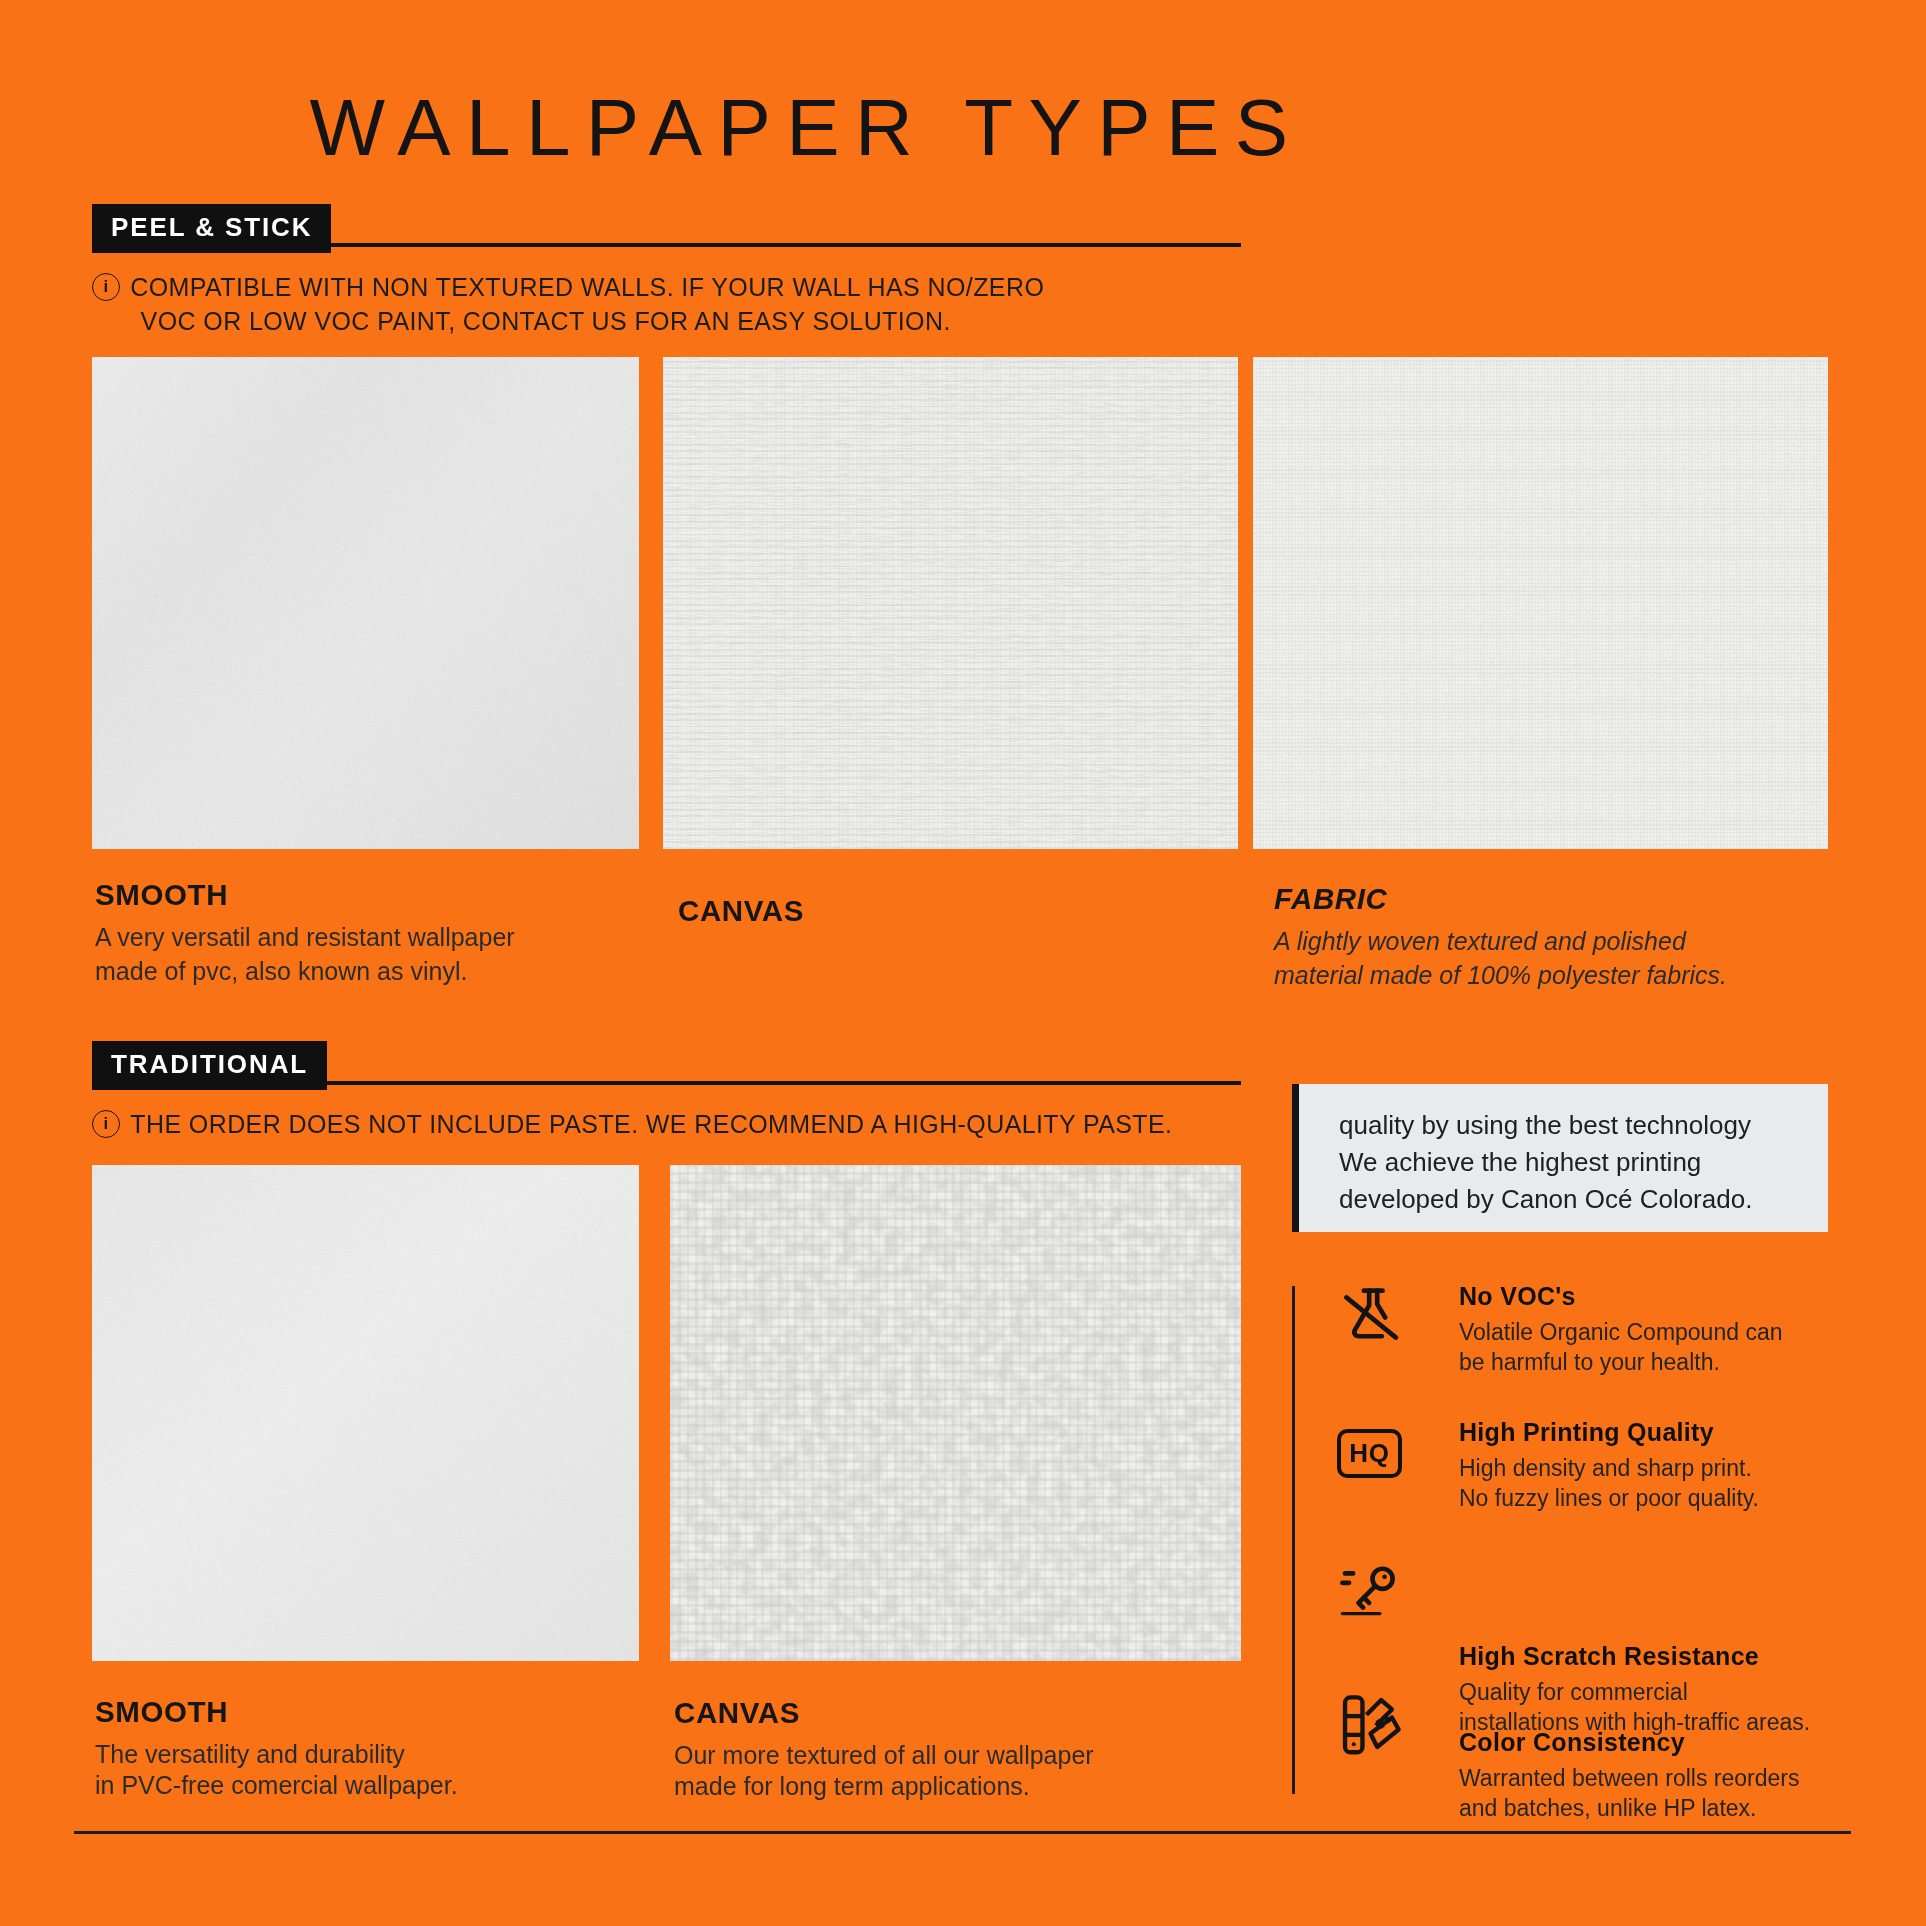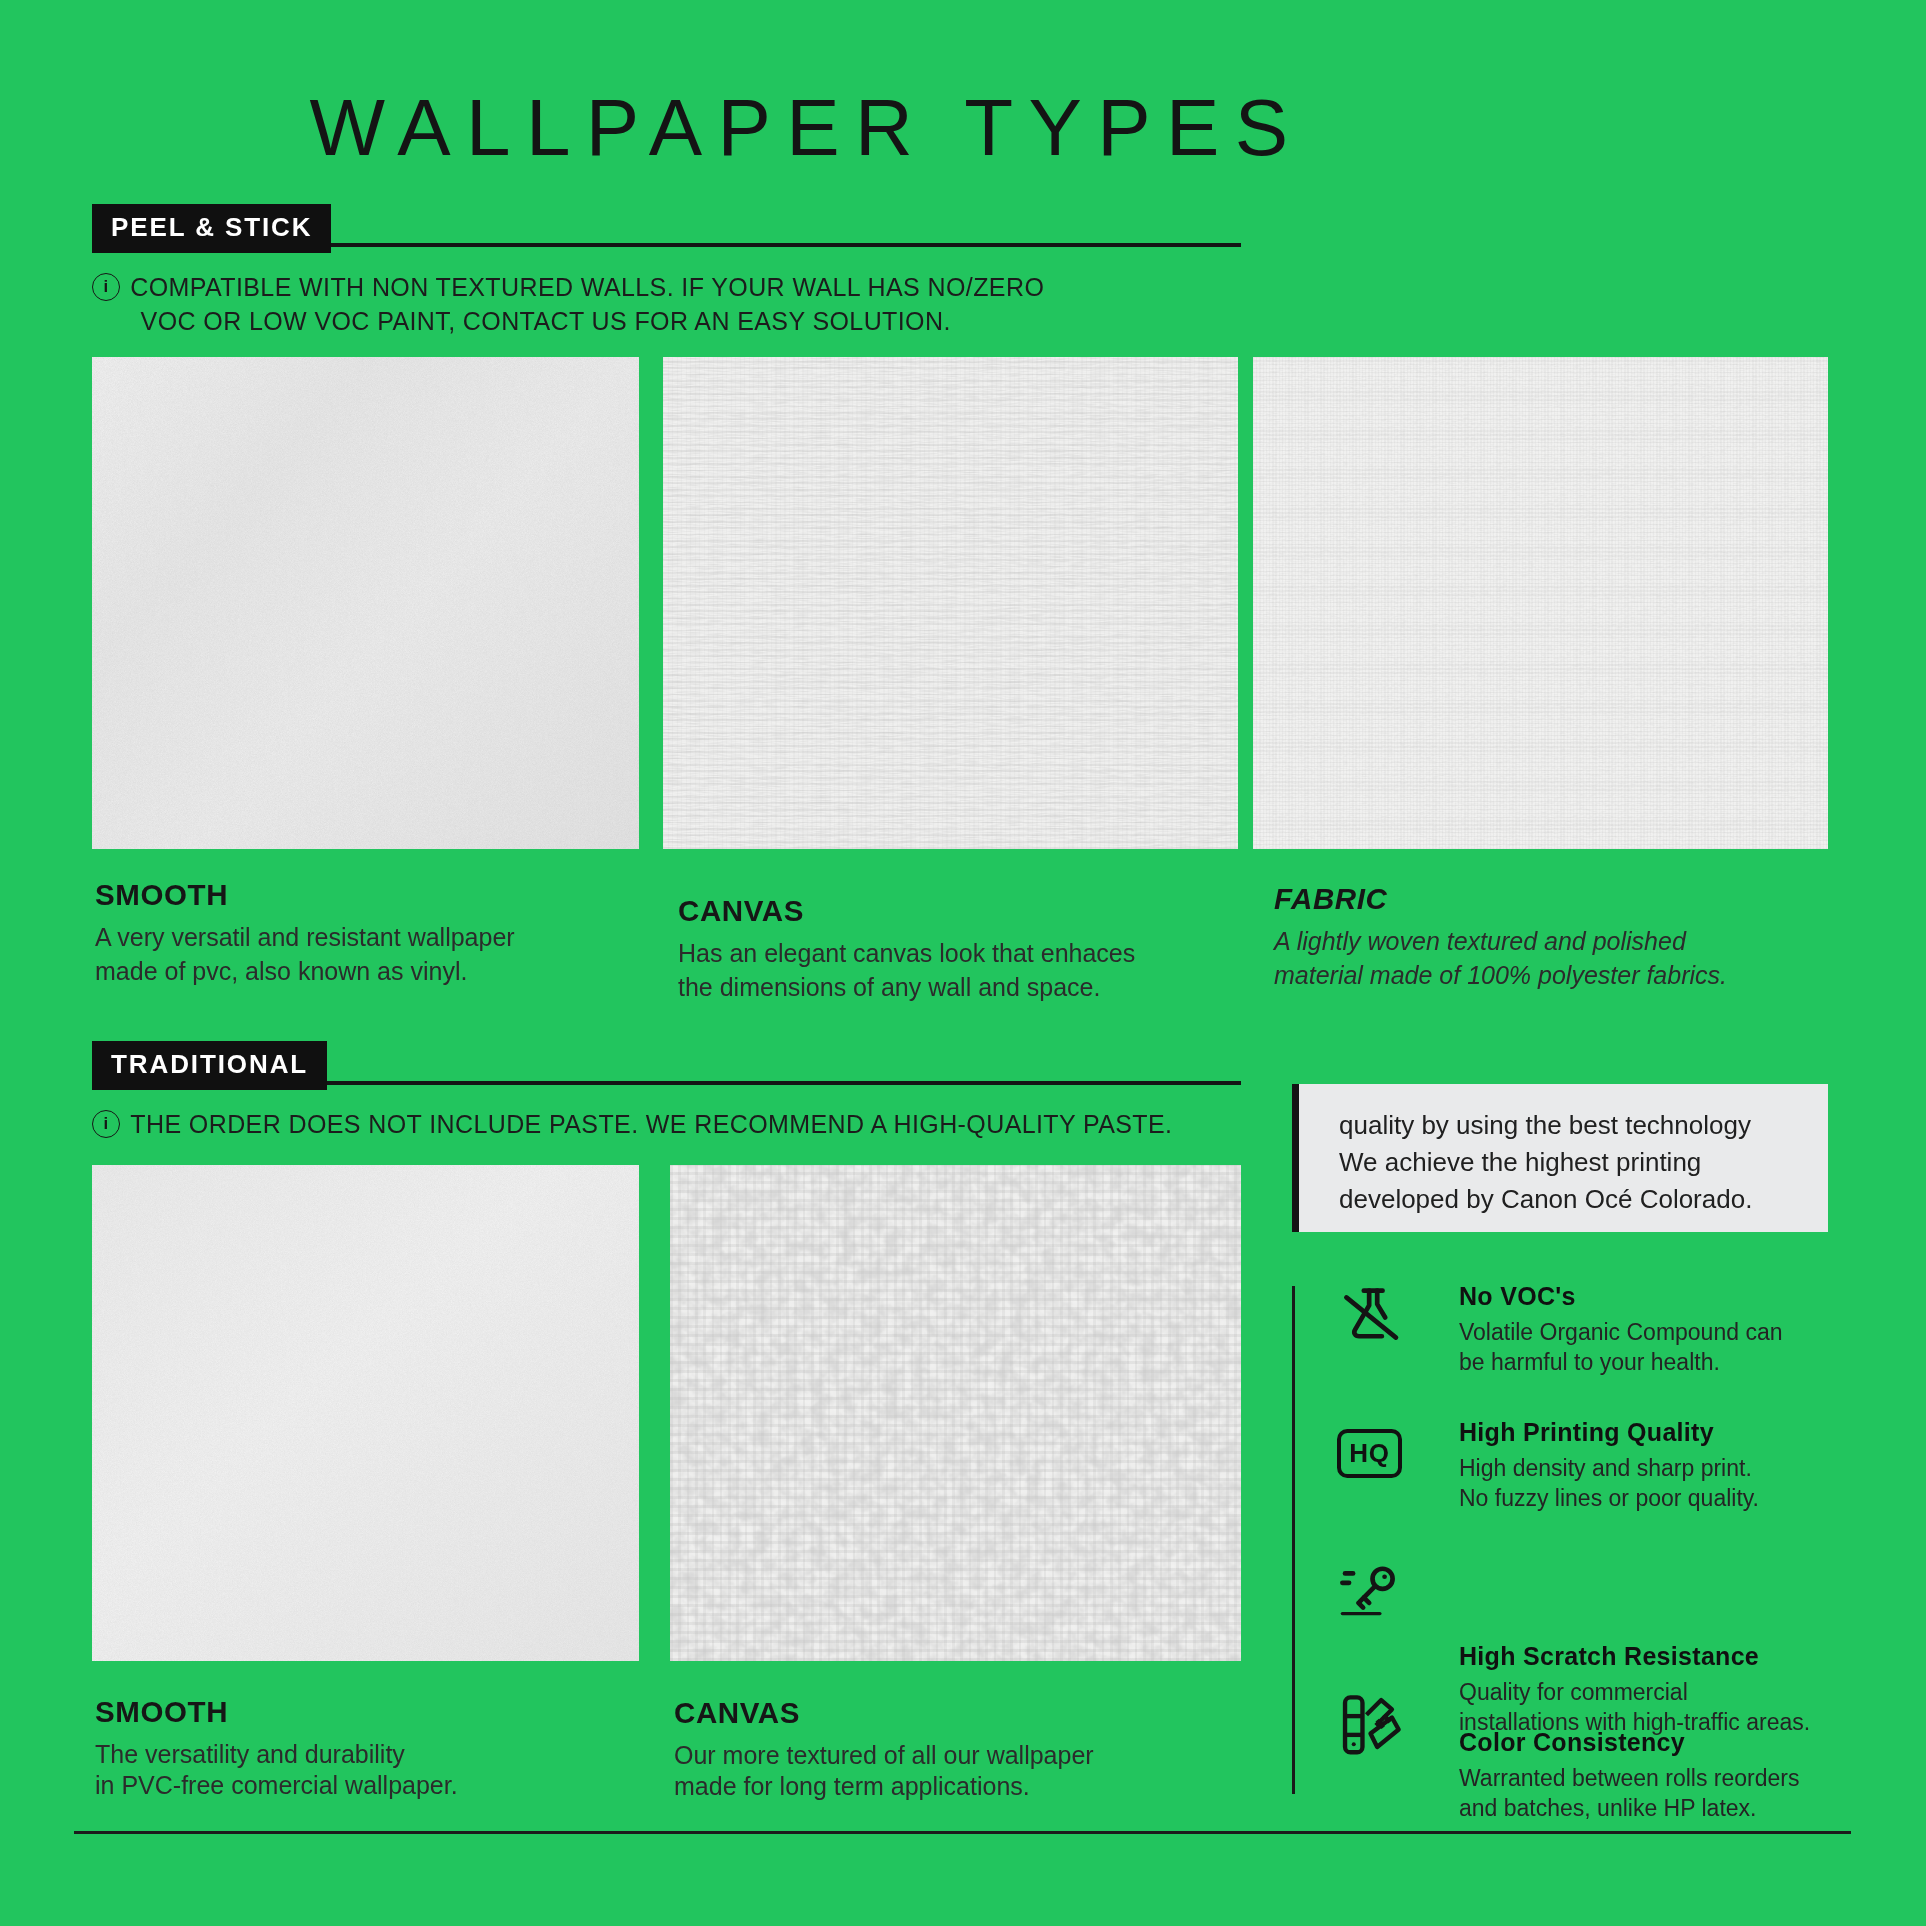--- a/index.html
+++ b/index.html
@@ -1,17 +1,17 @@
 <!DOCTYPE html>
 <html style="font-size:10.3px"><head>
 <meta charset="utf-8">
 <style>
   html,body { margin:0; padding:0; background:#ffffff; }
   .page {
-    position:relative; width:1926px; height:1926px; background:#22c55e;
+    position:relative; width:1926px; height:1926px; background:#f97316;
     font-family:"Liberation Sans", sans-serif; color:#1a1a1a; overflow:hidden;
   }
 
   
   .main-title {
     position:absolute; top:82px; left:0; width:1613px; text-align:center;
     font-size:80px; font-weight:200; letter-spacing:15.4px; color:#141414;
   }
 
   
@@ -154,24 +154,20 @@
 
   <div class="sw-block" style="left:95px; top:878px;">
     <div class="sw-title">SMOOTH</div>
     <div class="sw-desc">
       <div>A very versatil and resistant wallpaper</div>
       <div>made of pvc, also known as vinyl.</div>
     </div>
   </div>
   <div class="sw-block" style="left:678px; top:894px;">
     <div class="sw-title">CANVAS</div>
-    <div class="sw-desc">
-      <div>Has an elegant canvas look that enhaces</div>
-      <div>the dimensions of any wall and space.</div>
-    </div>
   </div>
   <div class="sw-block" style="left:1274px; top:882px;font-style:italic;">
     <div class="sw-title">FABRIC</div>
     <div class="sw-desc">
       <div>A lightly woven textured and polished</div>
       <div>material made of 100% polyester fabrics.</div>
     </div>
   </div>
 
   <div class="sec-label" style="left:92px; top:1041px;">TRADITIONAL</div>

